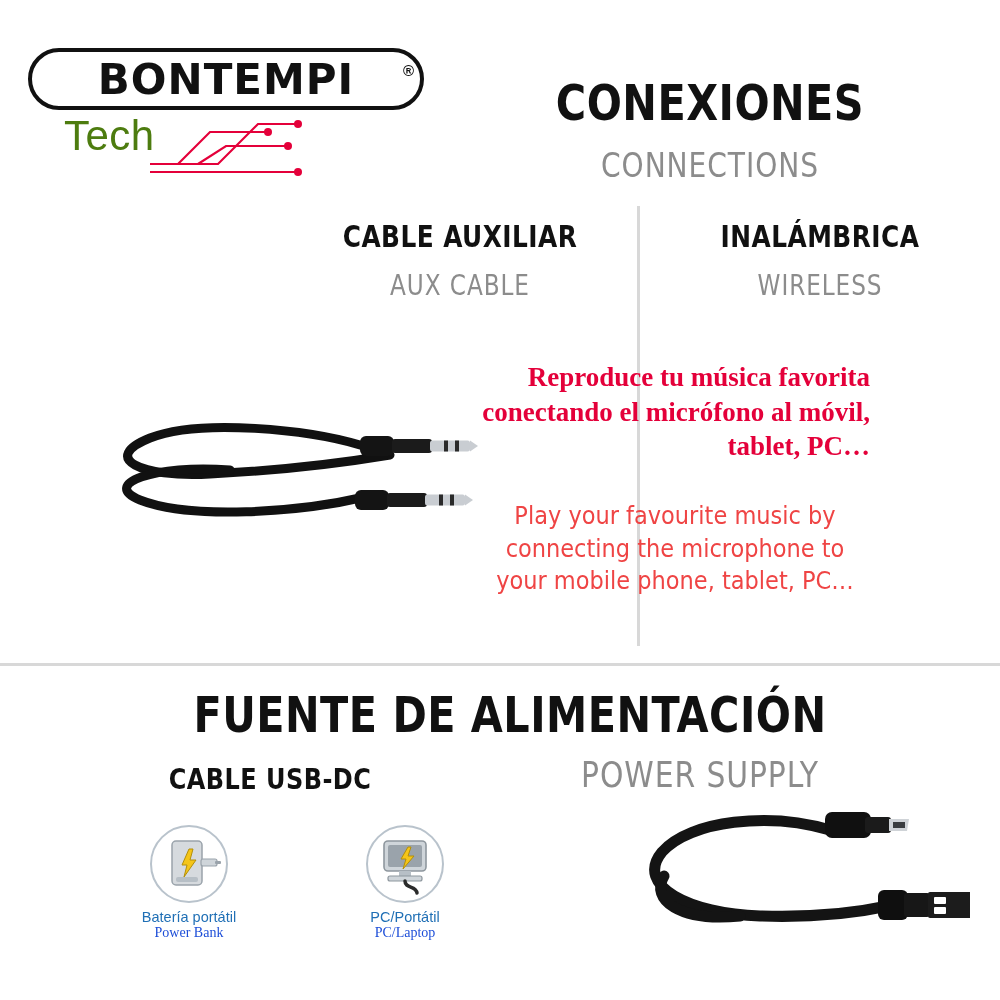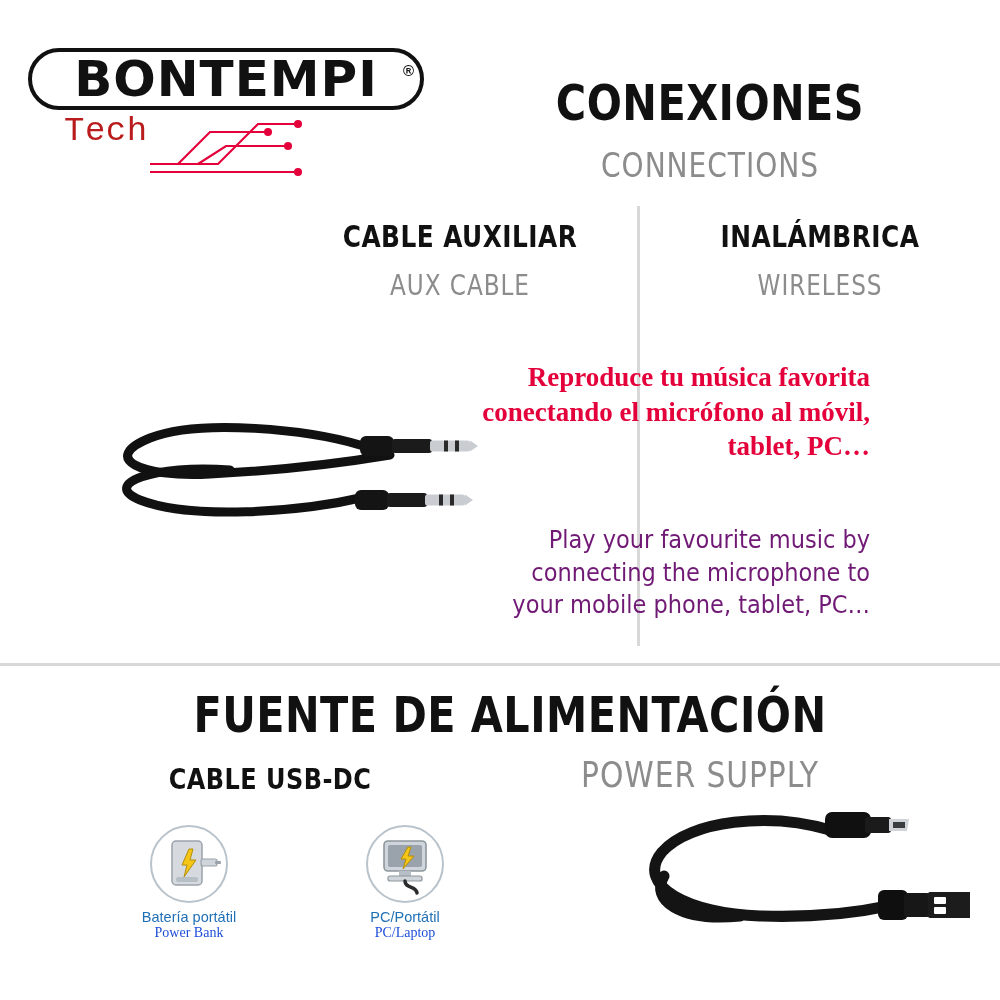--- a/index.html
+++ b/index.html
@@ -20,34 +20,34 @@
   #brand-pill {
     position: absolute; left: 0; top: 8px;
     width: 396px; height: 62px;
     border: 4px solid #111; border-radius: 31px;
     background: #fff;
   }
   #brand-name {
     position: absolute; left: 0; top: 8px; width: 396px; height: 62px;
     display: flex; align-items: center; justify-content: center;
     font-family: "DejaVu Sans", sans-serif;
-    font-weight: bold; font-size: 50px; letter-spacing: 1px;
+    font-weight: bold; font-size: 42px; letter-spacing: 1px;
     color: #111;
     text-align: center;
   }
   #brand-reg {
     position: absolute; right: 14px; top: 22px;
     font-size: 15px; font-weight: bold; color: #111;
   }
   #brand-tech-wrap {
     position: absolute; left: 36px; top: 72px;
   }
   #brand-tech {
-    font-family: Liberation Mono, monospace;
-    font-size: 34px; color: #b91c1c; letter-spacing: 0.5px;
+    font-family: Liberation Sans, sans-serif;
+    font-size: 42px; color: #4d7c0f; letter-spacing: 0.5px;
   }
   #brand-circuit { position: absolute; left: 120px; top: 62px; }
 
   
   .es-title {
     font-family: "DejaVu Sans Condensed", "Liberation Sans Narrow", "Liberation Sans", sans-serif;
     font-weight: bold;
     color: #111;
     text-transform: uppercase;
     letter-spacing: 0.5px;
@@ -87,25 +87,25 @@
   
   #para-es {
     position: absolute; left: 480px; top: 360px; width: 390px;
     text-align: right;
     font-family: Liberation Serif, serif;
     font-weight: bold;
     font-size: 27px; line-height: 1.28;
     color: #e4003a;
   }
   #para-en {
-    position: absolute; left: 480px; top: 524px; width: 390px;
-    text-align: right;
+    position: absolute; left: 480px; top: 500px; width: 390px;
+    text-align: center;
     font-family: "DejaVu Sans Condensed", "Liberation Sans Narrow", "Liberation Sans", sans-serif;
     font-size: 25px; line-height: 1.3;
-    color: #701a75;
+    color: #ef4444;
   }
 
   
   #fuente-es { position: absolute; left: 100px; top: 690px; width: 820px; text-align: center; font-size: 50px; line-height: 1; }
   #fuente-en { position: absolute; left: 480px; top: 757px; width: 440px; text-align: center; font-size: 36px; line-height: 1; }
   #usbdc { position: absolute; left: 60px; top: 765px; width: 420px; text-align: center; font-size: 29px; line-height: 1; }
 
   
   #power-icons {
     position: absolute; left: 100px; top: 825px; width: 360px;

